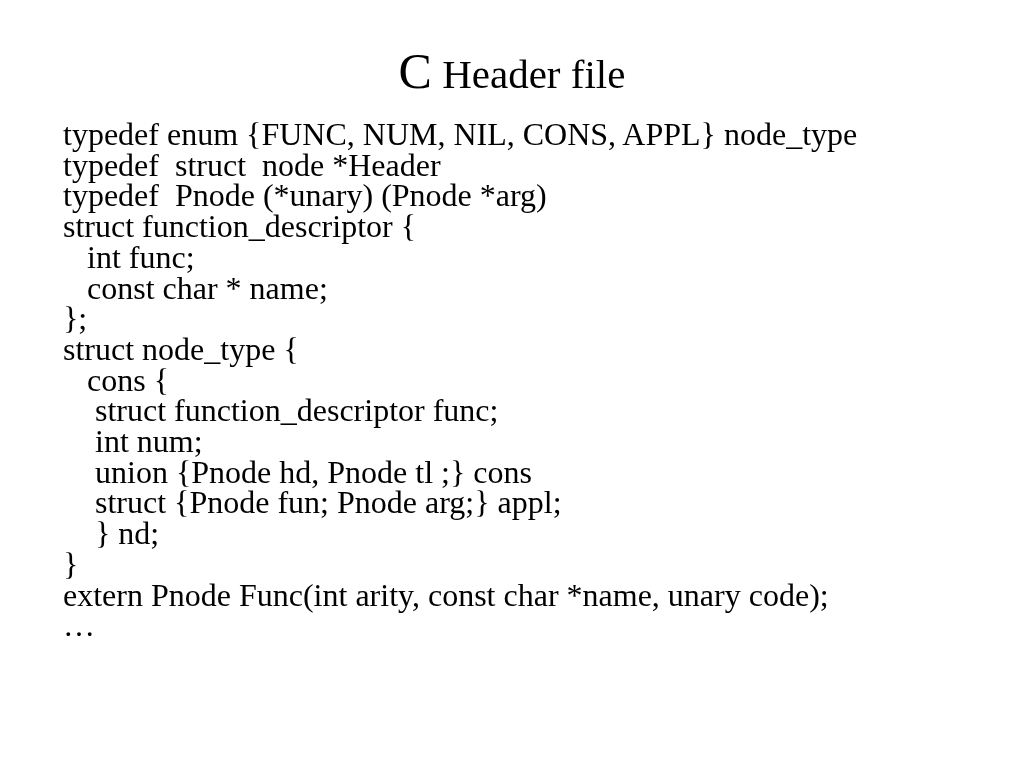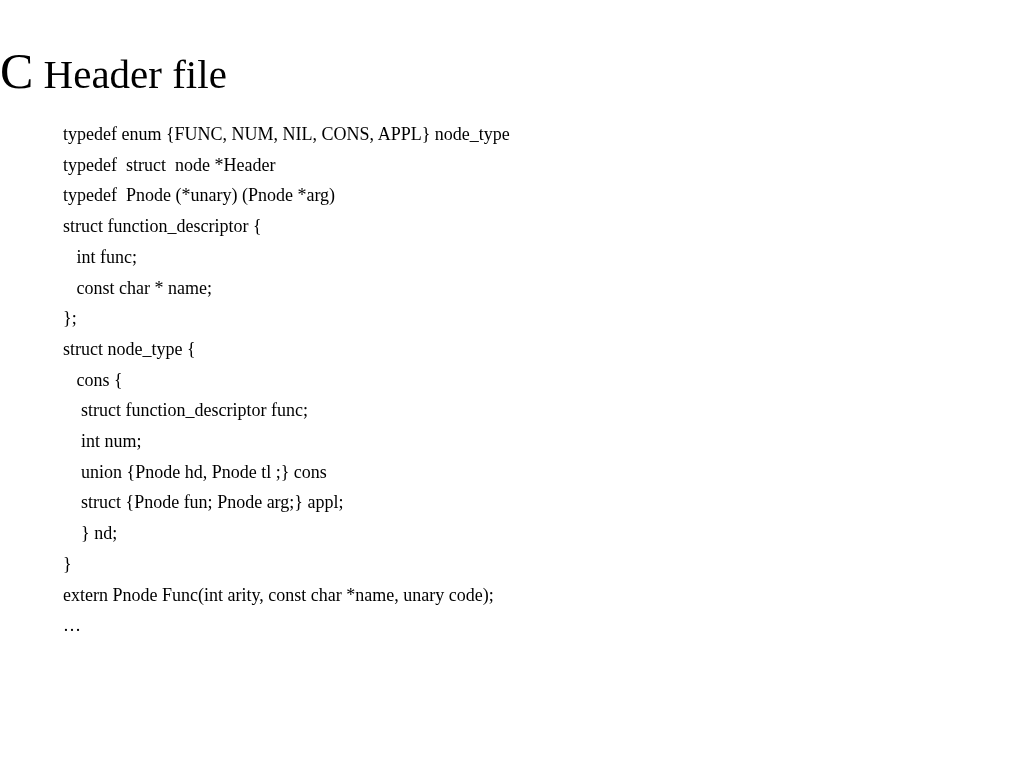--- a/index.html
+++ b/index.html
@@ -14,36 +14,37 @@
     background: #ffffff;
     color: #000000;
     font-family: "Liberation Serif", serif;
     overflow: hidden;
   }
   .title {
     position: absolute;
     top: 46px;
     left: 0;
     width: 100%;
+    text-align: center;
     line-height: 1;
     color: #000000;
   }
   .title-initial {
     font-size: 50px;
   }
   .title-rest {
     font-size: 41px;
     white-space: pre-wrap;
   }
   .code {
     position: absolute;
     top: 119px;
     left: 63px;
     right: 20px;
-    font-size: 18px;
+    font-size: 32px;
     line-height: 30.7px;
     color: #000000;
   }
   .code-line {
     white-space: pre-wrap;
   }
 </style>
 </head>
 <body>
 

